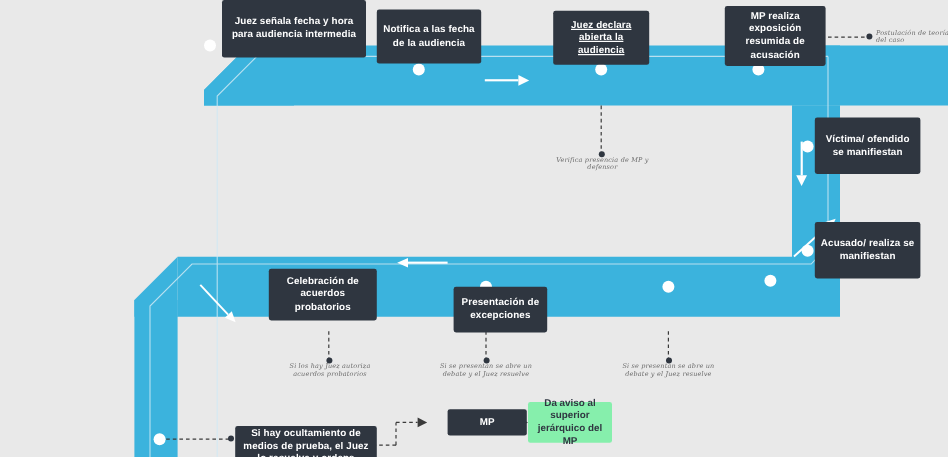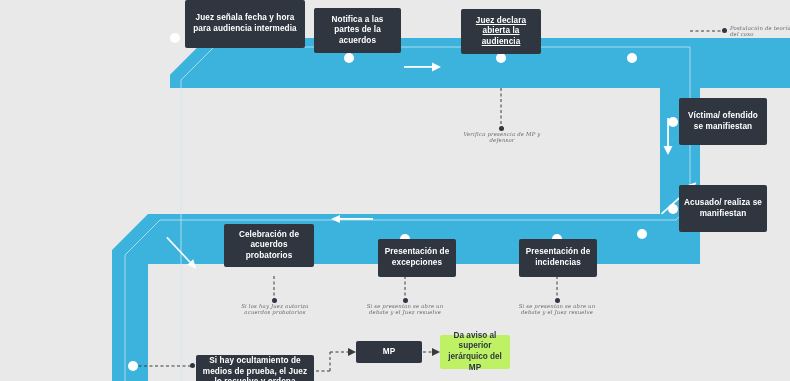--- a/index.html
+++ b/index.html
@@ -25,21 +25,21 @@
     letter-spacing:.1px;
     display:flex;
     align-items:center;
     justify-content:center;
     padding:4px 5px;
     box-sizing:border-box;
   }
   .node span{display:block;}
   .whitebox{
     position:absolute;
-    background:#bef264;
+    background:#86efac;
     color:#2f3640;
     border-radius:2px;
     text-align:center;
     font-size:8.2px;
     line-height:10.6px;
     font-weight:bold;
     display:flex;align-items:center;justify-content:center;
     padding:4px 5px;box-sizing:border-box;
   }
   .note{
@@ -142,53 +142,53 @@
   <div class="dot-d" style="left:272px;top:298px;"></div>
   <div class="dot-d" style="left:403px;top:298px;"></div>
   <div class="dot-d" style="left:555px;top:298px;"></div>
   <div class="dot-d" style="left:190px;top:363px;"></div>
 
   <div class="node" style="left:185px;top:0px;width:120px;height:48px;">
     <span>Juez señala fecha y hora para audiencia intermedia</span>
   </div>
 
   <div class="node" style="left:314px;top:8px;width:87px;height:45px;">
-    <span>Notifica a las partes de la acuerdos</span>
+    <span>Notifica a las fecha de la audiencia</span>
   </div>
 
   <div class="node" style="left:461px;top:9px;width:80px;height:45px;text-decoration:underline;">
     <span>Juez declara abierta la audiencia</span>
   </div>
 
+  <div class="node" style="left:604px;top:5px;width:84px;height:50px;">
+    <span>MP realiza exposición resumida de acusación</span>
+  </div>
 
   <div class="node" style="left:679px;top:98px;width:88px;height:47px;">
     <span>Víctima/ ofendido se manifiestan</span>
   </div>
 
   <div class="node" style="left:679px;top:185px;width:88px;height:47px;">
     <span>Acusado/ realiza se manifiestan</span>
   </div>
 
-  <div class="node" style="left:519px;top:239px;width:78px;height:38px;">
-    <span>Presentación de incidencias</span>
-  </div>
 
   <div class="node" style="left:366px;top:239px;width:78px;height:38px;margin-left:12px;">
     <span>Presentación de excepciones</span>
   </div>
 
   <div class="node" style="left:224px;top:224px;width:90px;height:43px;">
     <span>Celebración de acuerdos probatorios</span>
   </div>
 
   <div class="node" style="left:196px;top:355px;width:118px;height:34px;">
     <span>Si hay ocultamiento de medios de prueba, el Juez lo resuelve y ordena</span>
   </div>
 
-  <div class="node" style="left:356px;top:341px;width:66px;height:22px;">
+  <div class="node" style="left:373px;top:341px;width:66px;height:22px;">
     <span>MP</span>
   </div>
 
   <div class="whitebox" style="left:440px;top:335px;width:70px;height:34px;">
     <span>Da aviso al superior jerárquico del MP</span>
   </div>
 
   <div class="note note-r" style="left:730px;top:25px;width:62px;">Postulación de teoría del caso</div>
 
   <div class="note" style="left:455px;top:131px;width:94px;">Verifica presencia de MP y defensor</div>

